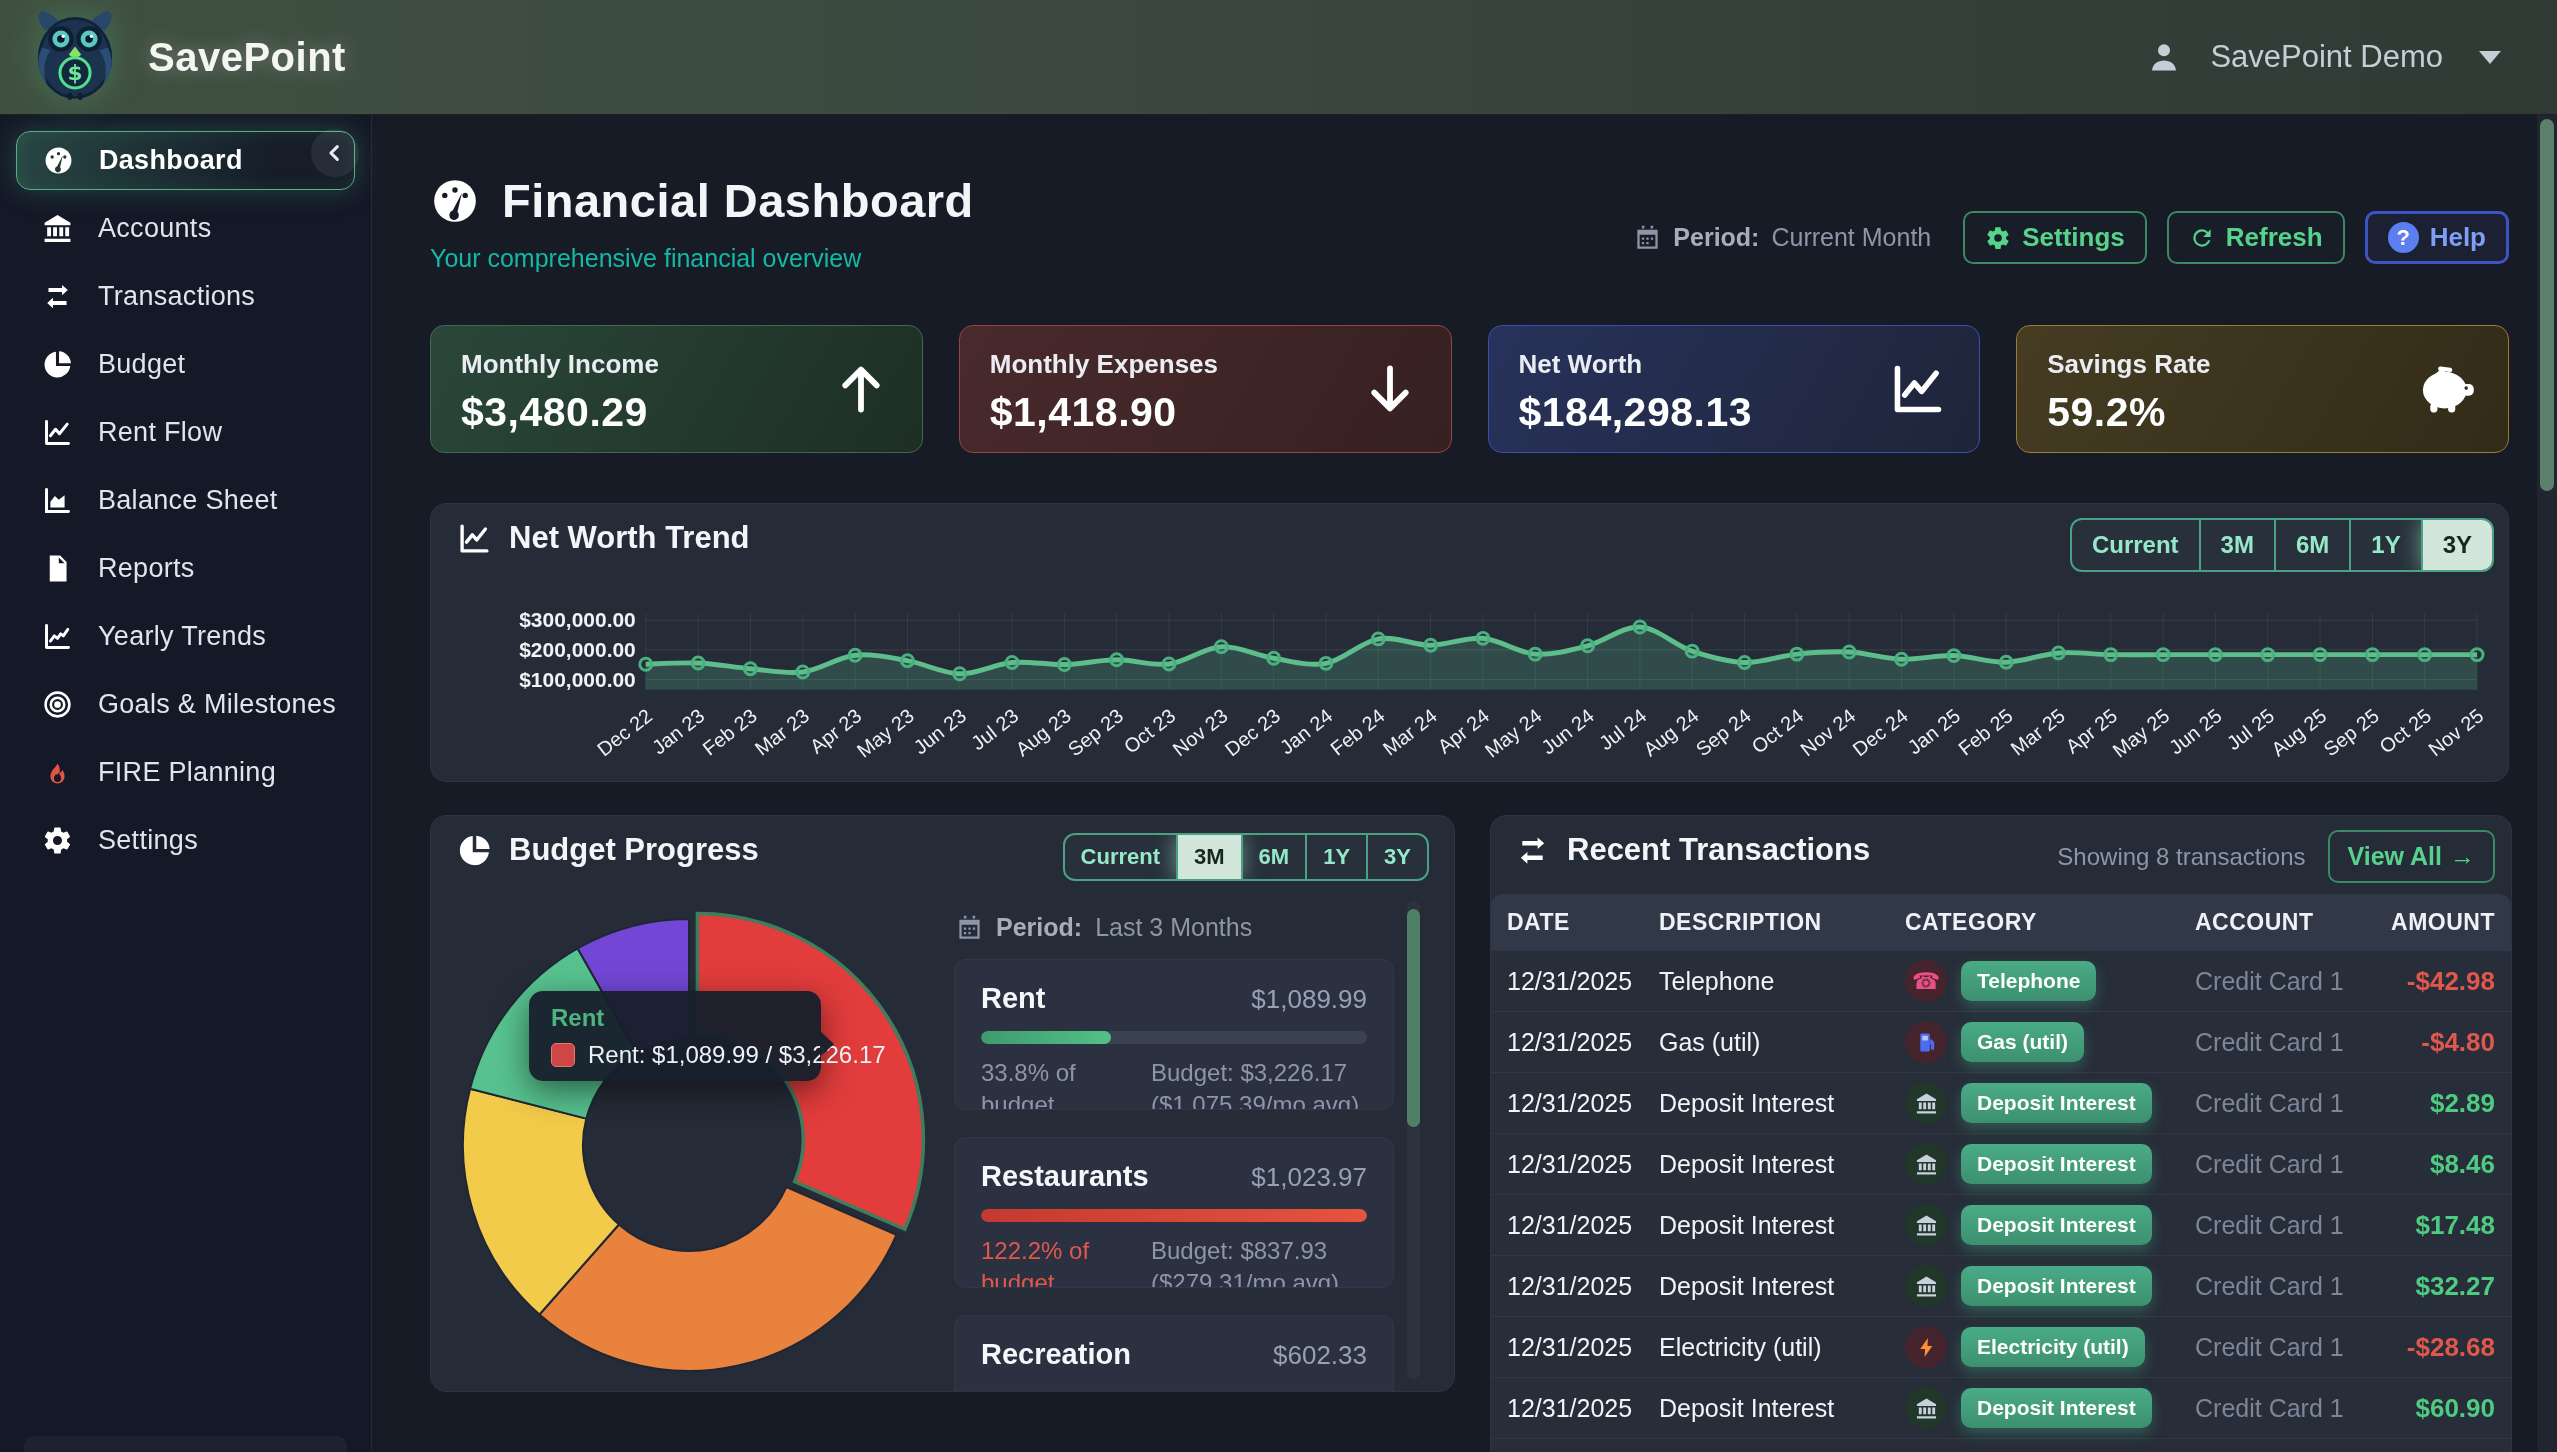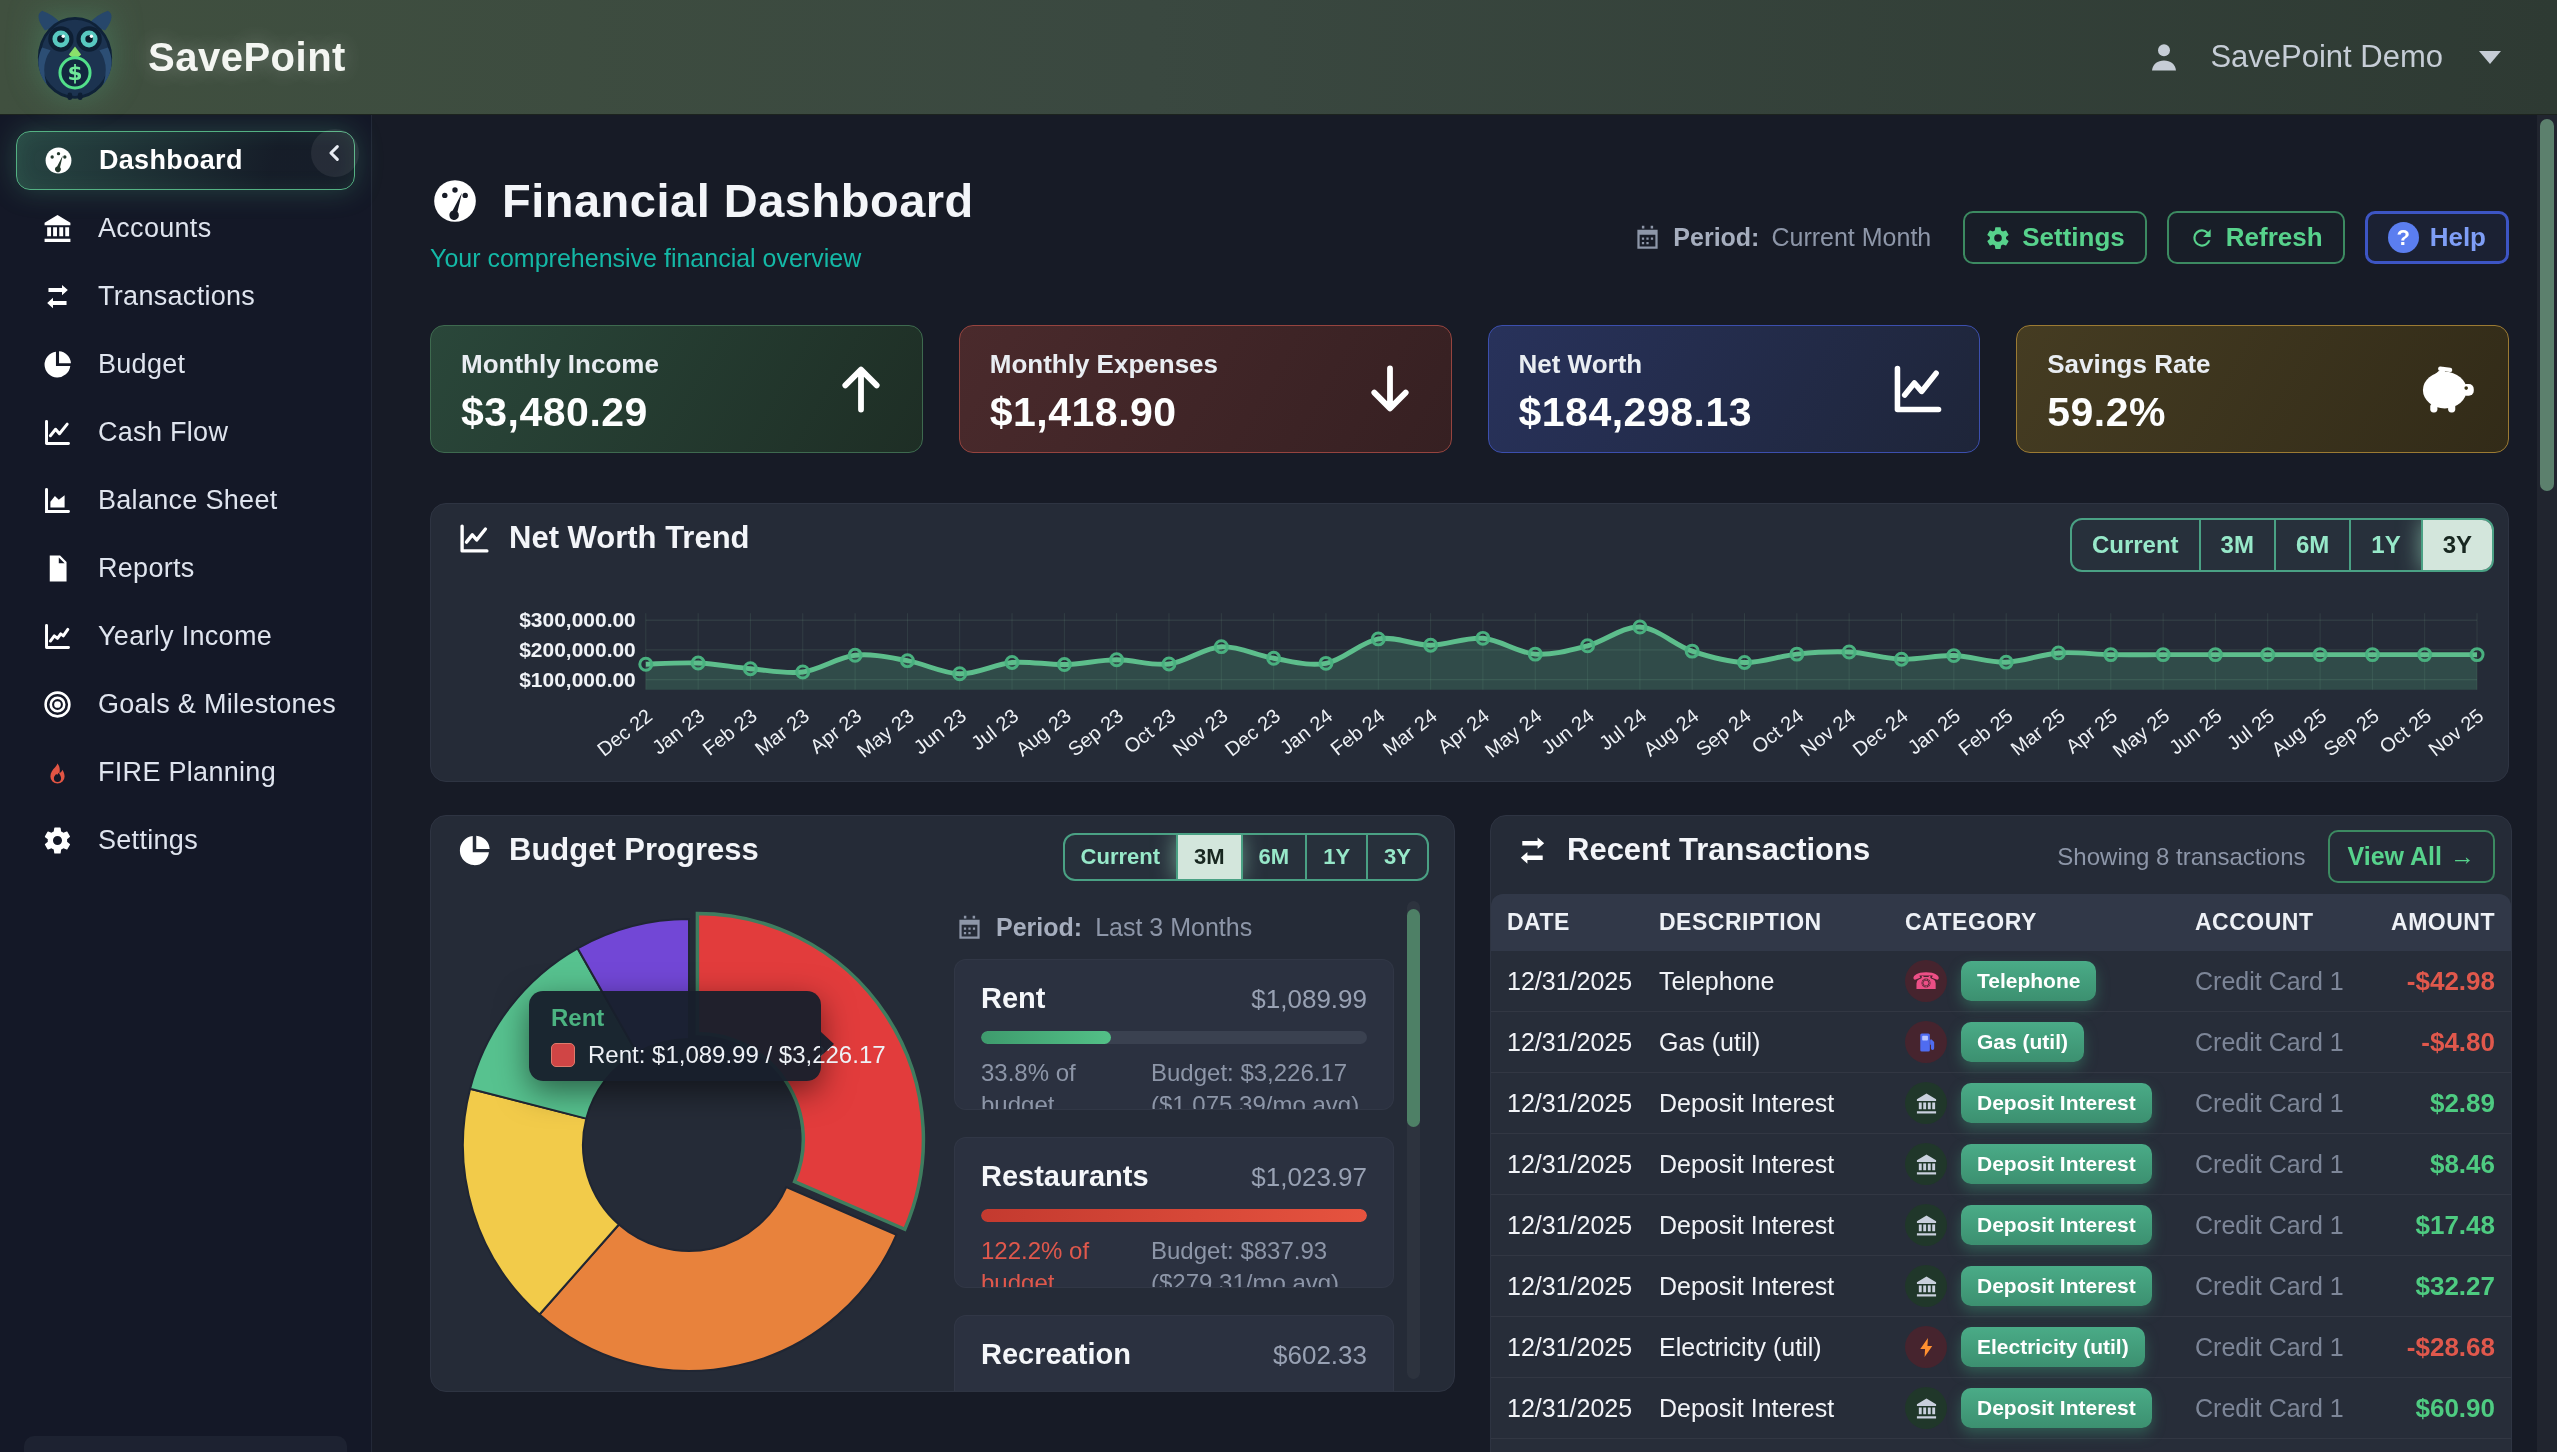--- a/index.html
+++ b/index.html
@@ -247,21 +247,21 @@
         </span>
     <span class="side-label">Budget</span>
   </div>
       <div class="side-item">
     <span class="side-icon">
           <svg viewBox="0 0 24 24" fill="none" stroke="currentColor" stroke-width="2.3" stroke-linecap="round" stroke-linejoin="round">
             <path d="M3.5 3.5v17h17"></path>
             <path d="M6.5 14.5l4-5 3 3.5 6-7.5"></path>
           </svg>
         </span>
-    <span class="side-label">Cash Flow</span>
+    <span class="side-label">Rent Flow</span>
   </div>
       <div class="side-item">
     <span class="side-icon">
           <svg viewBox="0 0 24 24">
             <path d="M3.5 3.5v17h17" fill="none" stroke="currentColor" stroke-width="2.3" stroke-linecap="round"></path>
             <path d="M6.5 17.5v-4.5l3.5-4.5 3 3 4.5-3.5v9.5h-11z" fill="currentColor"></path>
           </svg>
         </span>
     <span class="side-label">Balance Sheet</span>
   </div>
@@ -273,21 +273,21 @@
         </span>
     <span class="side-label">Reports</span>
   </div>
       <div class="side-item">
     <span class="side-icon">
           <svg viewBox="0 0 24 24" fill="none" stroke="currentColor" stroke-width="2.3" stroke-linecap="round" stroke-linejoin="round">
             <path d="M3.5 3.5v17h17"></path>
             <path d="M6.5 15.5l3-4 2.5 2 2.5-3.5 2 1.5 3.5-5"></path>
           </svg>
         </span>
-    <span class="side-label">Yearly Income</span>
+    <span class="side-label">Yearly Trends</span>
   </div>
       <div class="side-item">
     <span class="side-icon">
           <svg viewBox="0 0 24 24" fill="none" stroke="currentColor" stroke-width="2">
             <circle cx="12" cy="12" r="9.2"></circle>
             <circle cx="12" cy="12" r="5.2"></circle>
             <circle cx="12" cy="12" r="1.6" fill="currentColor"></circle>
           </svg>
         </span>
     <span class="side-label">Goals &amp; Milestones</span>

